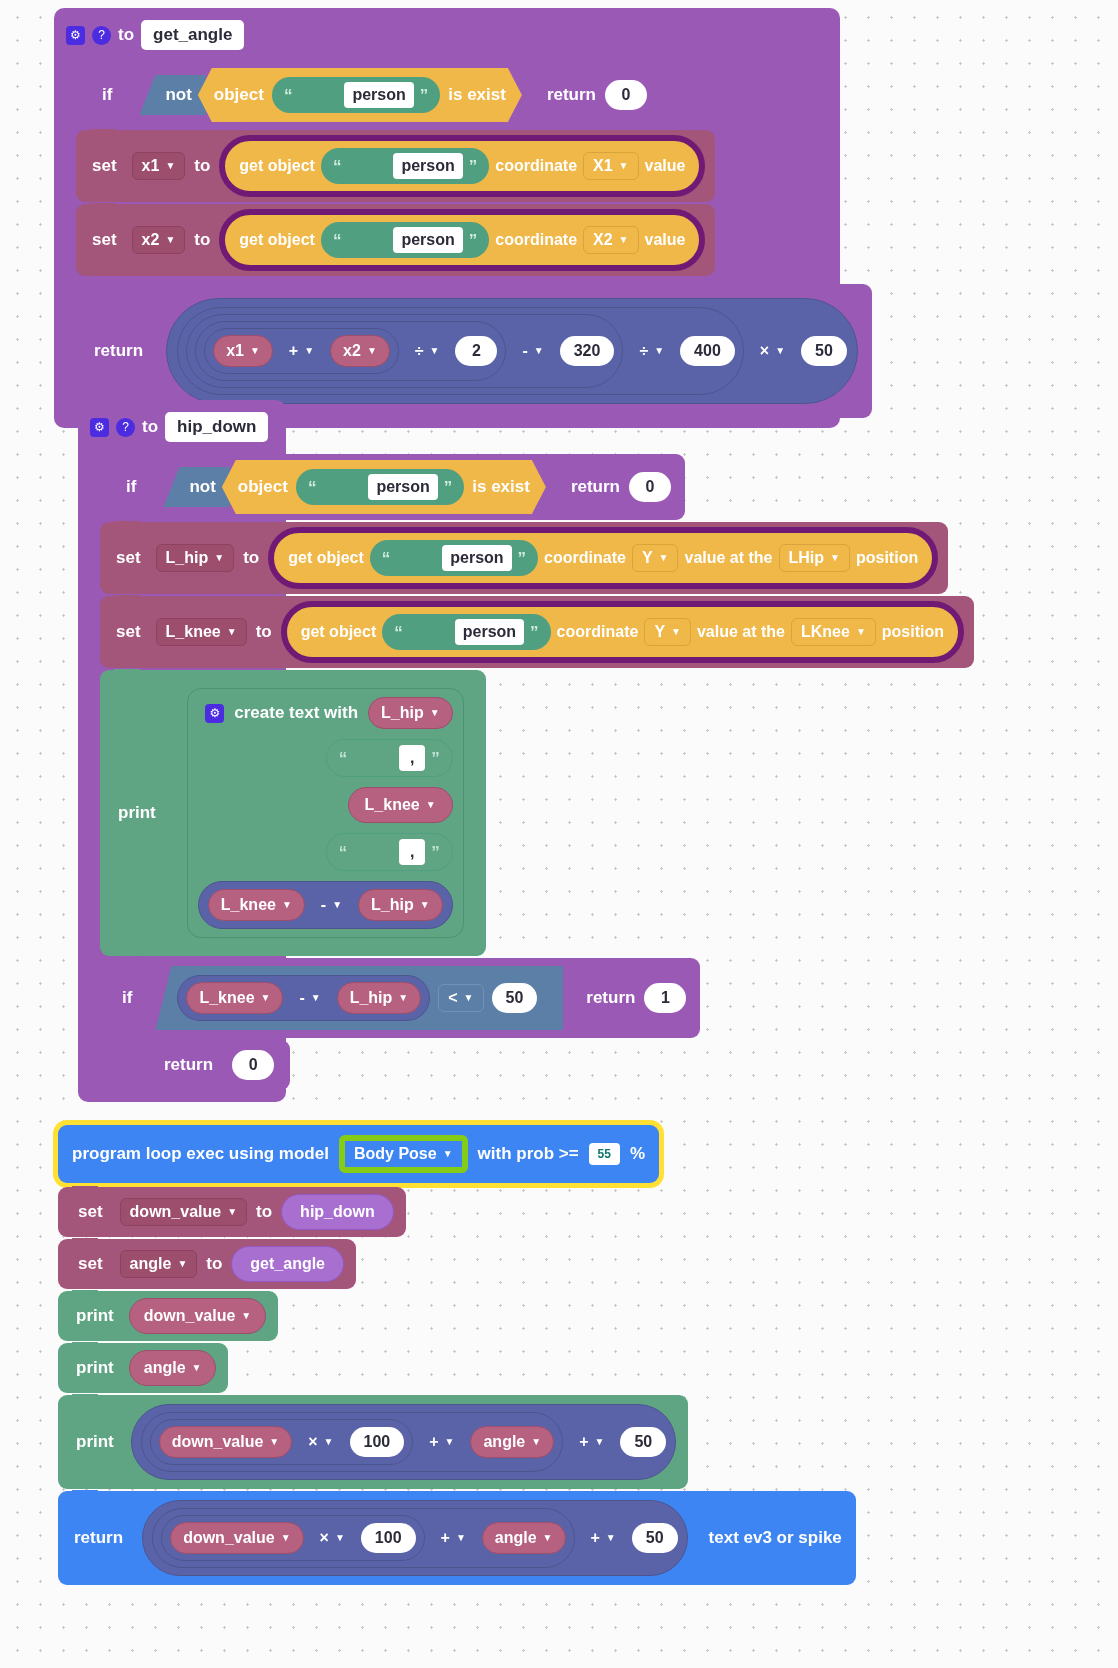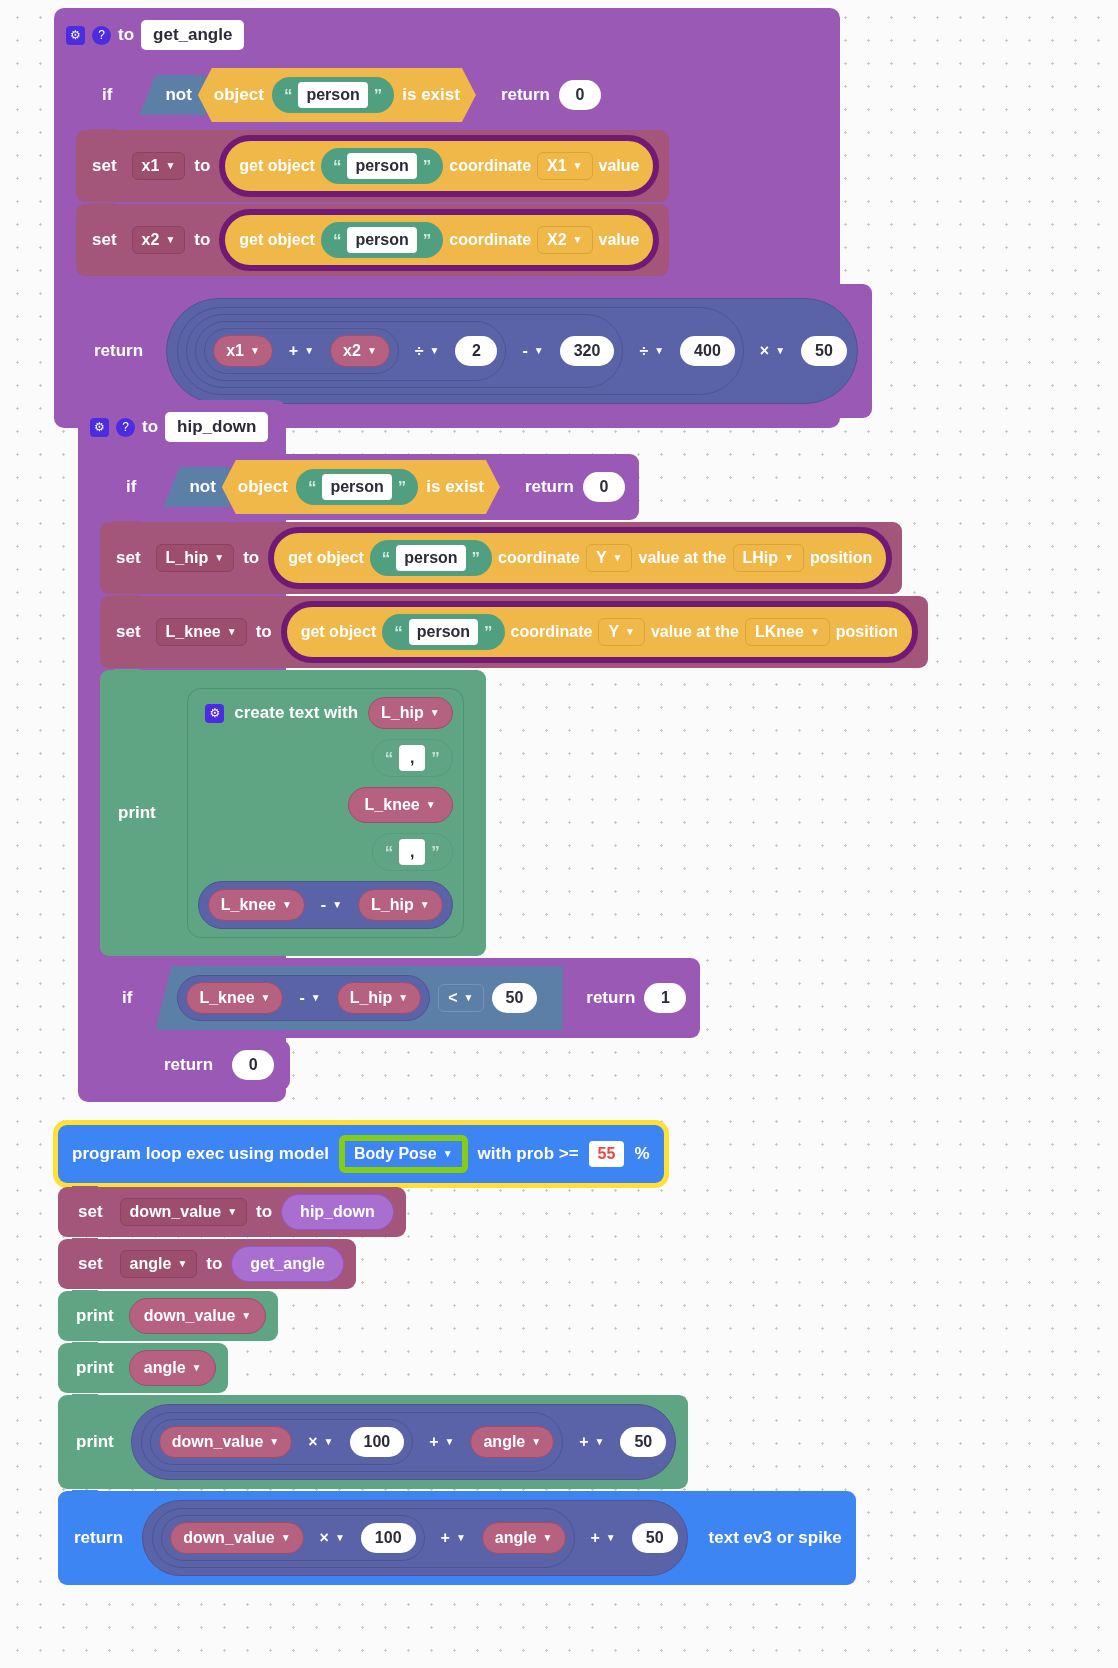--- a/index.html
+++ b/index.html
@@ -55,41 +55,41 @@
   
   .chip{border-radius:6px;padding:4px 9px;display:inline-flex;align-items:center;gap:6px;
         color:#fff;font-size:16px;font-weight:bold;white-space:nowrap;}
   .chip.onvar{background:#9d4e6c;border:1px solid #8c4260;}
   .chip.onobj{background:transparent;border:1px solid #d9a43a;}
   .chip.onmath{background:transparent;border:1px solid #5a63a8;}
 
   
   .num{background:#fff;border-radius:999px;padding:6px 14px;color:#2b2b3a;
        font-size:16px;font-weight:bold;min-width:14px;text-align:center;}
-  .numsq{background:#fff;border-radius:4px;padding:4px 9px;color:#ef4444;
-         font-size:16px;font-weight:bold;min-width:12px;text-align:center;}
+  .numsq{background:#fff;border-radius:4px;padding:4px 9px;color:#0f766e;
+         font-size:12px;font-weight:bold;min-width:12px;text-align:center;}
   .not-box{background:#5b7fa6;display:flex;align-items:center;padding:10px 14px 10px 26px;
            clip-path:polygon(16px 0, 100% 0, 100% 100%, 0 100%);}
   .obj-hex{background:#f0b849;display:flex;align-items:center;gap:8px;padding:9px 16px;
            clip-path:polygon(14px 0, calc(100% - 14px) 0, 100% 50%, calc(100% - 14px) 100%, 14px 100%, 0 50%);
            margin-left:-8px;}
   .bool-outer{display:flex;align-items:center;}
 
   
   .math{background:#5a63a8;border:1px solid #4d558f;border-radius:999px;
         padding:6px 8px;display:inline-flex;align-items:center;gap:6px;}
 
   
   .strblk{background:#4f9f80;border-radius:999px;padding:5px 12px;display:inline-flex;
           align-items:center;gap:6px;}
   .strblk.outline{background:transparent;border:1px solid #4f9f80;}
   .q{color:#cfeadf;font-size:17px;font-weight:bold;line-height:1;}
   .q.dark{color:#bfe2d4;}
   .strfield{background:#fff;border-radius:4px;padding:4px 8px;color:#2b2b3a;
-            font-size:16px;font-weight:bold;min-width:10px;text-align:center;}
+            font-size:16px;font-weight:bold;min-width:10px;text-align:center;margin-left:46px;}
 
   
   .createtext{background:#5fa583;border-radius:10px;padding:10px 12px;}
   .ct-inner{border:1px solid #4d9173;border-radius:14px;padding:8px 10px;
             display:flex;flex-direction:column;align-items:flex-end;gap:10px;}
   .ct-first{display:flex;align-items:center;gap:10px;}
 
   
   .loophat{background:#3d85f2;border-radius:9px;padding:10px 14px;display:flex;
            align-items:center;gap:10px;box-shadow:0 0 0 5px #ffe033;width:max-content;}

